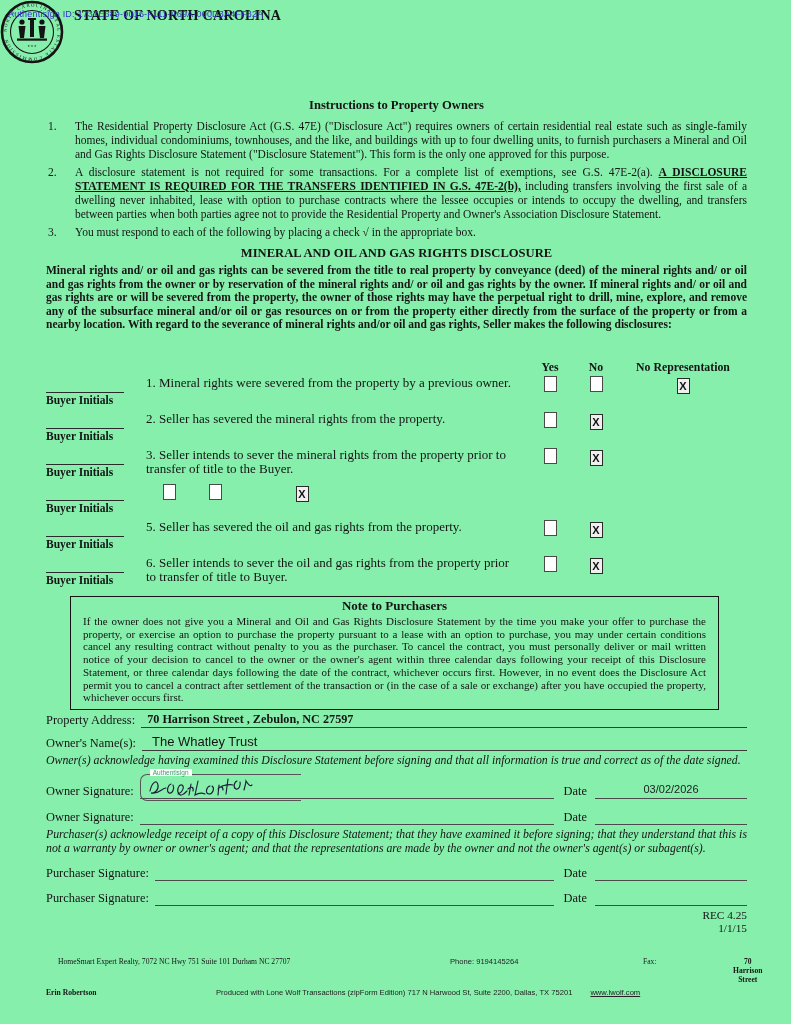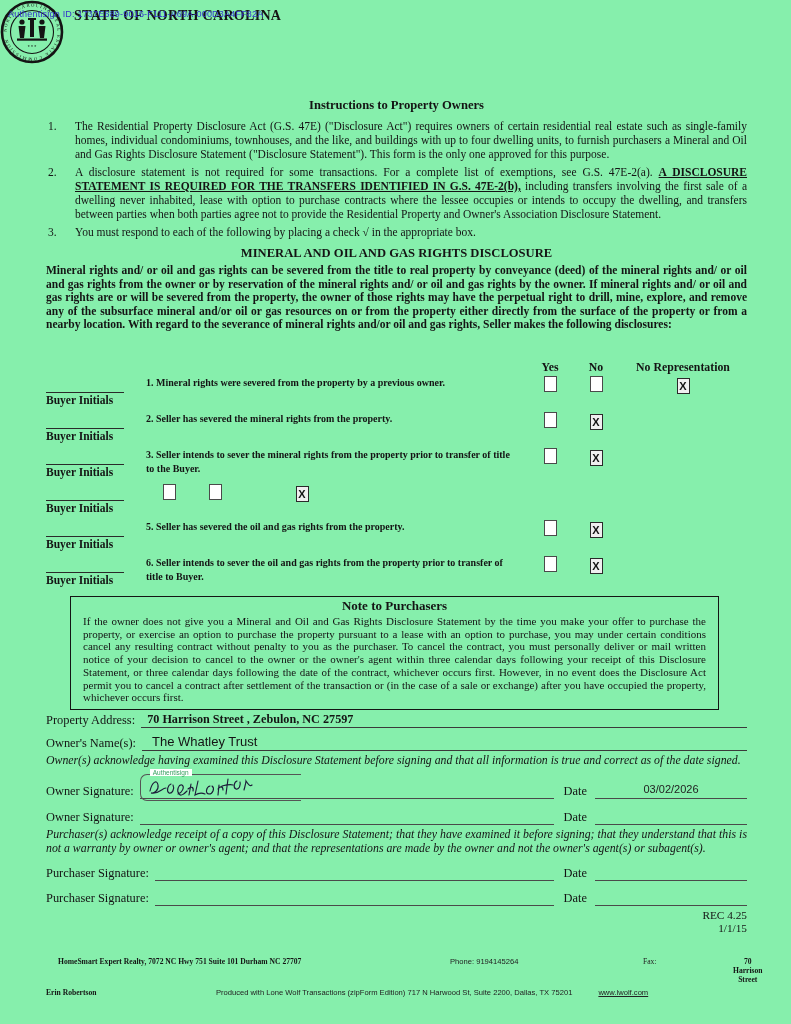--- a/index.html
+++ b/index.html
@@ -37,21 +37,21 @@
   .cols-header { display:flex; font-weight:bold; font-size:11.8px; }
   .sp-init { width:100px; flex:0 0 100px; }
   .sp-q { flex:1; }
   .col-yes { width:46px; flex:0 0 46px; text-align:center; }
   .col-no  { width:46px; flex:0 0 46px; text-align:center; }
   .col-nr  { width:128px; flex:0 0 128px; text-align:center; }
   .q-row { display:flex; height:36px; margin-top:0; }
   .init-col { width:100px; flex:0 0 100px; padding-top:8px; }
   .init-line { width:78px; height:9px; border-bottom:1.3px solid #2a2a2a; }
   .init-label { font-weight:bold; font-size:11.5px; margin-top:1px; }
-  .q-text { flex:1; font-weight:bold; font-size:10px; line-height:14px; padding:1px 8px 0 0; }
+  .q-text { flex:1; font-weight:normal; font-size:13px; line-height:14px; padding:1px 8px 0 0; }
   .cbcell { padding-top:1px; }
   .cb { display:inline-block; width:11px; height:14px; border:1.3px solid #4a4a4a;
         font:bold 11px/14px "Liberation Sans",sans-serif; text-align:center; color:#111; background:#fff; }
   .cb.checked { background:#efefef; border-color:#2a2a2a; }
   .cb.hidden { visibility:hidden; }
 
   
   .sec-note { top:596px; left:70px; right:72px; }
   .note-box { border:1.6px solid #141414; padding:1px 12px 5px 12px; }
   .note-head { text-align:center; font-weight:bold; font-size:13px; }
@@ -82,29 +82,29 @@
            border-radius:7px 0 0 7px; }
   .auth-tag { position:absolute; top:-7px; left:10px; background:#fff; padding:0 3px;
               font:6.5px "Liberation Sans",sans-serif; color:#7a7a7a; }
   .auth-tag b { color:#35a05f; font-weight:normal; }
   .sig-svg { position:absolute; left:6px; bottom:0; }
   .rec { text-align:right; font-size:11.3px; line-height:12.6px; margin-top:3px; }
 
   
   .sec-footer { top:957px; }
   .f1 { display:flex; align-items:baseline; font-size:7.6px; }
-  .f1 .f-bold { font-weight:bold;padding-left:12px; }
+  .f1 .f-bold { font-weight:normal;padding-left:12px; }
   .f1-left { width:392px; flex:0 0 392px; }
   .f1-phone { width:160px; flex:0 0 160px; font-family:"Liberation Sans",sans-serif; color:#222; }
   .f1-fax { width:90px; flex:0 0 90px; font-family:Liberation Serif, serif; color:#222;padding-left:33px; }
   .f1-right { flex:1; text-align:center; font-weight:bold; }
   .f2 { display:flex; align-items:baseline; font-size:7.6px; margin-top:4px; }
   .f2-left { width:170px; flex:0 0 170px; font-weight:bold; }
   .f2-prod { font-family:"Liberation Sans",sans-serif; color:#222; }
-  .f2-site { font-family:"Liberation Sans",sans-serif; color:#222; text-decoration:underline; margin-left:26px; }
+  .f2-site { font-family:"Liberation Sans",sans-serif; color:#222; text-decoration:underline; margin-left:18px; }
   .f2-sp { flex:1; }
 </style>
 </head>
 <body>
 
 <div class="page">
 
   <div class="auth-id">Authentisign ID: 1737E689-9016-F111-A69A-000D3A4FF82A</div>
 
   <div class="sec-header">

